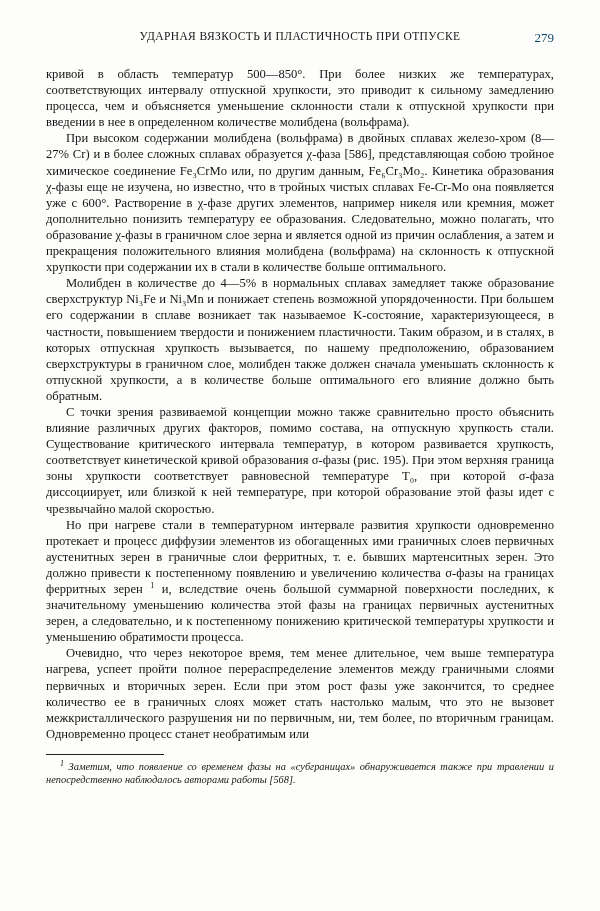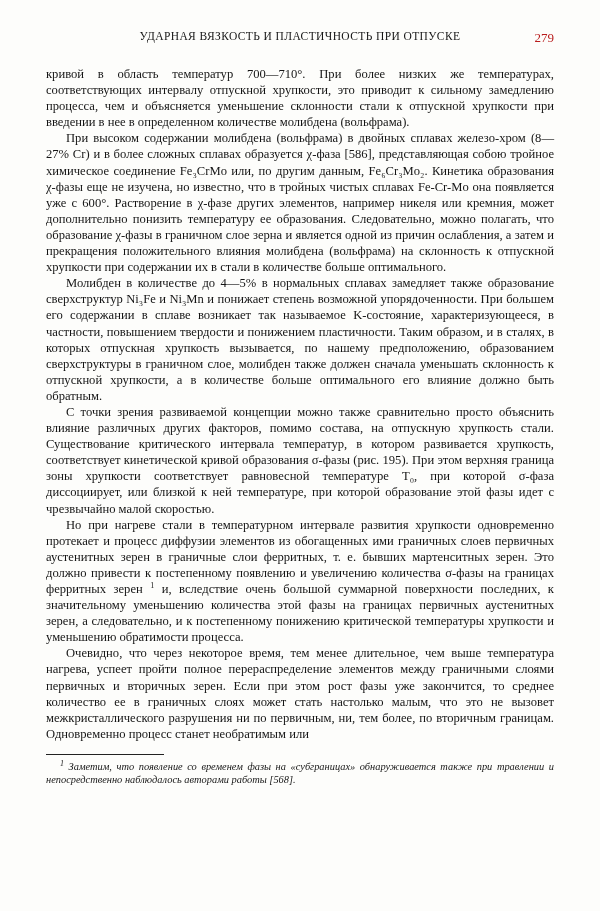--- a/index.html
+++ b/index.html
@@ -37,21 +37,21 @@
     letter-spacing: 0.4px;
     text-align: center;
     color: #161616;
     white-space: nowrap;
   }
   .page-number {
     position: absolute;
     right: 0;
     top: 0;
     font-size: 13px;
-    color: #b91c1c;
+    color: #0c4a6e;
   }
   .body-text {
     font-size: 12.6px;
     line-height: 16.1px;
     text-align: justify;
     text-justify: inter-word;
     color: #151515;
     hyphens: manual;
   }
   .body-text p {
@@ -89,21 +89,21 @@
 <body>
 
 <div class="page">
 
   <div class="header">
     <div class="running-title">УДАРНАЯ ВЯЗКОСТЬ И ПЛАСТИЧНОСТЬ ПРИ ОТПУСКЕ</div>
     <div class="page-number">279</div>
   </div>
 
   <div class="body-text">
-    <p class="first">кривой в область температур 700—710°. При более низких же температурах, соответствующих интервалу отпускной хрупкости, это приводит к сильному замедлению процесса, чем и объясняется уменьшение склонности стали к отпускной хрупкости при введении в нее в определенном количестве молибдена (вольфрама).</p>
+    <p class="first">кривой в область температур 500—850°. При более низких же температурах, соответствующих интервалу отпускной хрупкости, это приводит к сильному замедлению процесса, чем и объясняется уменьшение склонности стали к отпускной хрупкости при введении в нее в определенном количестве молибдена (вольфрама).</p>
     <p>При высоком содержании молибдена (вольфрама) в двойных сплавах железо-хром (8—27% Cr) и в более сложных сплавах образуется χ-фаза [586], представляющая собою тройное химическое соединение Fe₃CrMo или, по другим данным, Fe₆Cr₃Mo₂. Кинетика образования χ-фазы еще не изучена, но известно, что в тройных чистых сплавах Fe-Cr-Mo она появляется уже с 600°. Растворение в χ-фазе других элементов, например никеля или кремния, может дополнительно понизить температуру ее образования. Следовательно, можно полагать, что образование χ-фазы в граничном слое зерна и является одной из причин ослабления, а затем и прекращения положительного влияния молибдена (вольфрама) на склонность к отпускной хрупкости при содержании их в стали в количестве больше оптимального.</p>
     <p>Молибден в количестве до 4—5% в нормальных сплавах замедляет также образование сверхструктур Ni₃Fe и Ni₃Mn и понижает степень возможной упорядоченности. При большем его содержании в сплаве возникает так называемое K-состояние, характеризующееся, в частности, повышением твердости и понижением пластичности. Таким образом, и в сталях, в которых отпускная хрупкость вызывается, по нашему предположению, образованием сверхструктуры в граничном слое, молибден также должен сначала уменьшать склонность к отпускной хрупкости, а в количестве больше оптимального его влияние должно быть обратным.</p>
     <p>С точки зрения развиваемой концепции можно также сравнительно просто объяснить влияние различных других факторов, помимо состава, на отпускную хрупкость стали. Существование критического интервала температур, в котором развивается хрупкость, соответствует кинетической кривой образования σ-фазы (рис. 195). При этом верхняя граница зоны хрупкости соответствует равновесной температуре T₀, при которой σ-фаза диссоциирует, или близкой к ней температуре, при которой образование этой фазы идет с чрезвычайно малой скоростью.</p>
     <p>Но при нагреве стали в температурном интервале развития хрупкости одновременно протекает и процесс диффузии элементов из обогащенных ими граничных слоев первичных аустенитных зерен в граничные слои ферритных, т. е. бывших мартенситных зерен. Это должно привести к постепенному появлению и увеличению количества σ-фазы на границах ферритных зерен <sup>1</sup> и, вследствие очень большой суммарной поверхности последних, к значительному уменьшению количества этой фазы на границах первичных аустенитных зерен, а следовательно, и к постепенному понижению критической температуры хрупкости и уменьшению обратимости процесса.</p>
     <p>Очевидно, что через некоторое время, тем менее длительное, чем выше температура нагрева, успеет пройти полное перераспределение элементов между граничными слоями первичных и вторичных зерен. Если при этом рост фазы уже закончится, то среднее количество ее в граничных слоях может стать настолько малым, что это не вызовет межкристаллического разрушения ни по первичным, ни, тем более, по вторичным границам. Одновременно процесс станет необратимым или</p>
   </div>
 
   <div class="footnote-rule"></div>
 
   <div class="footnote">

